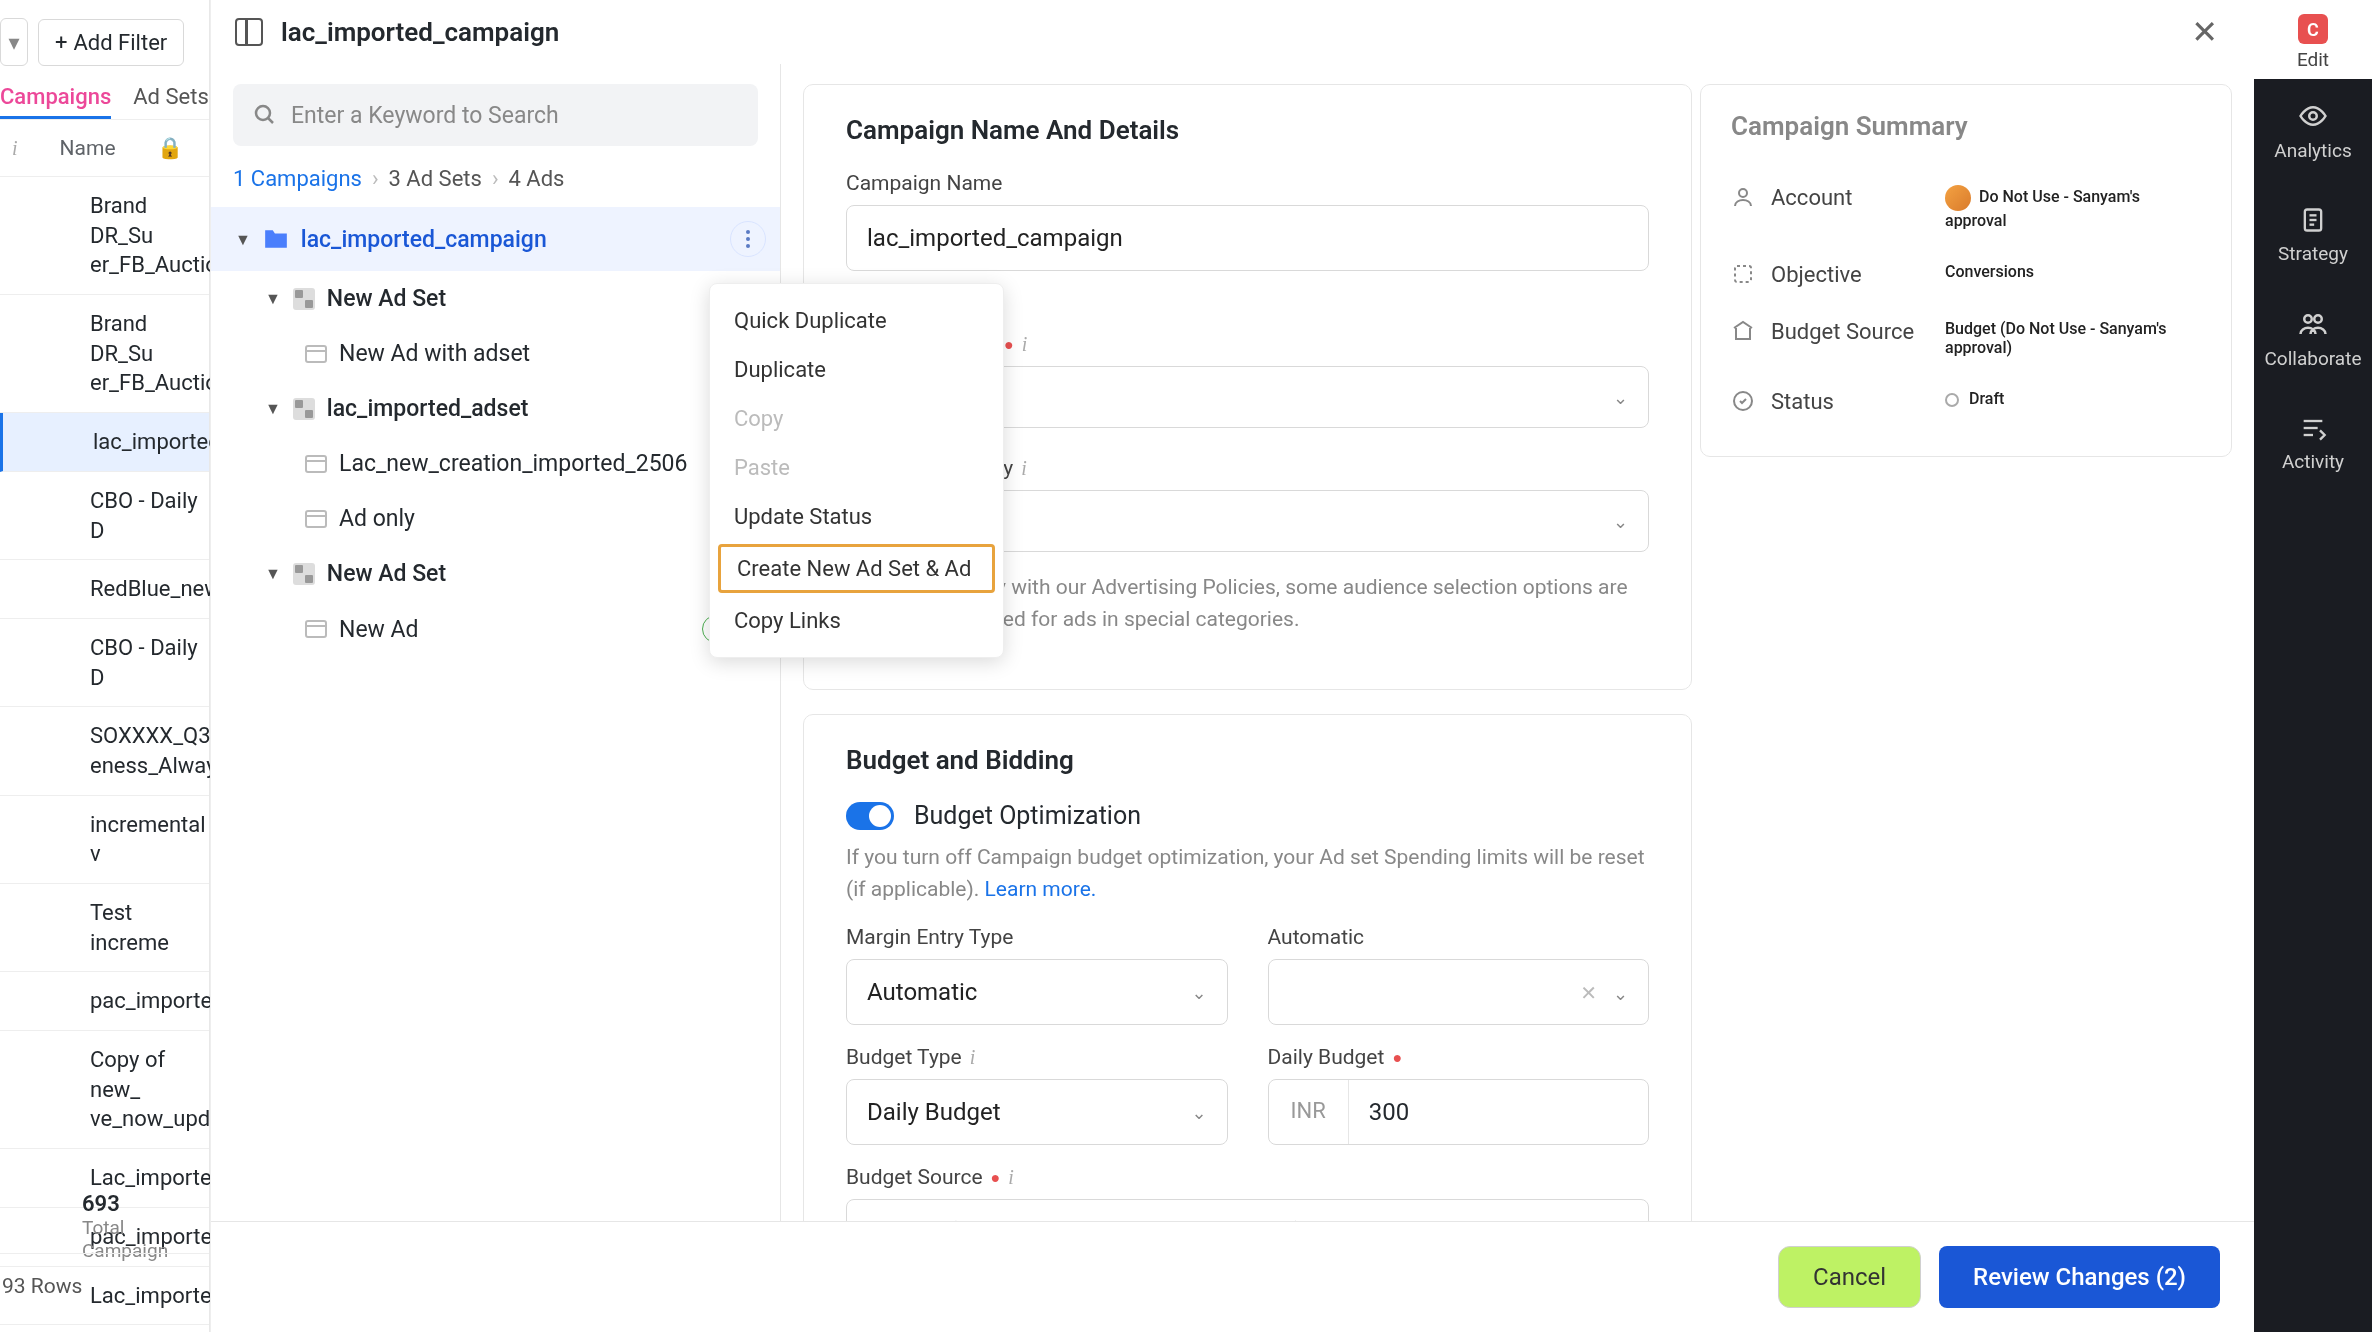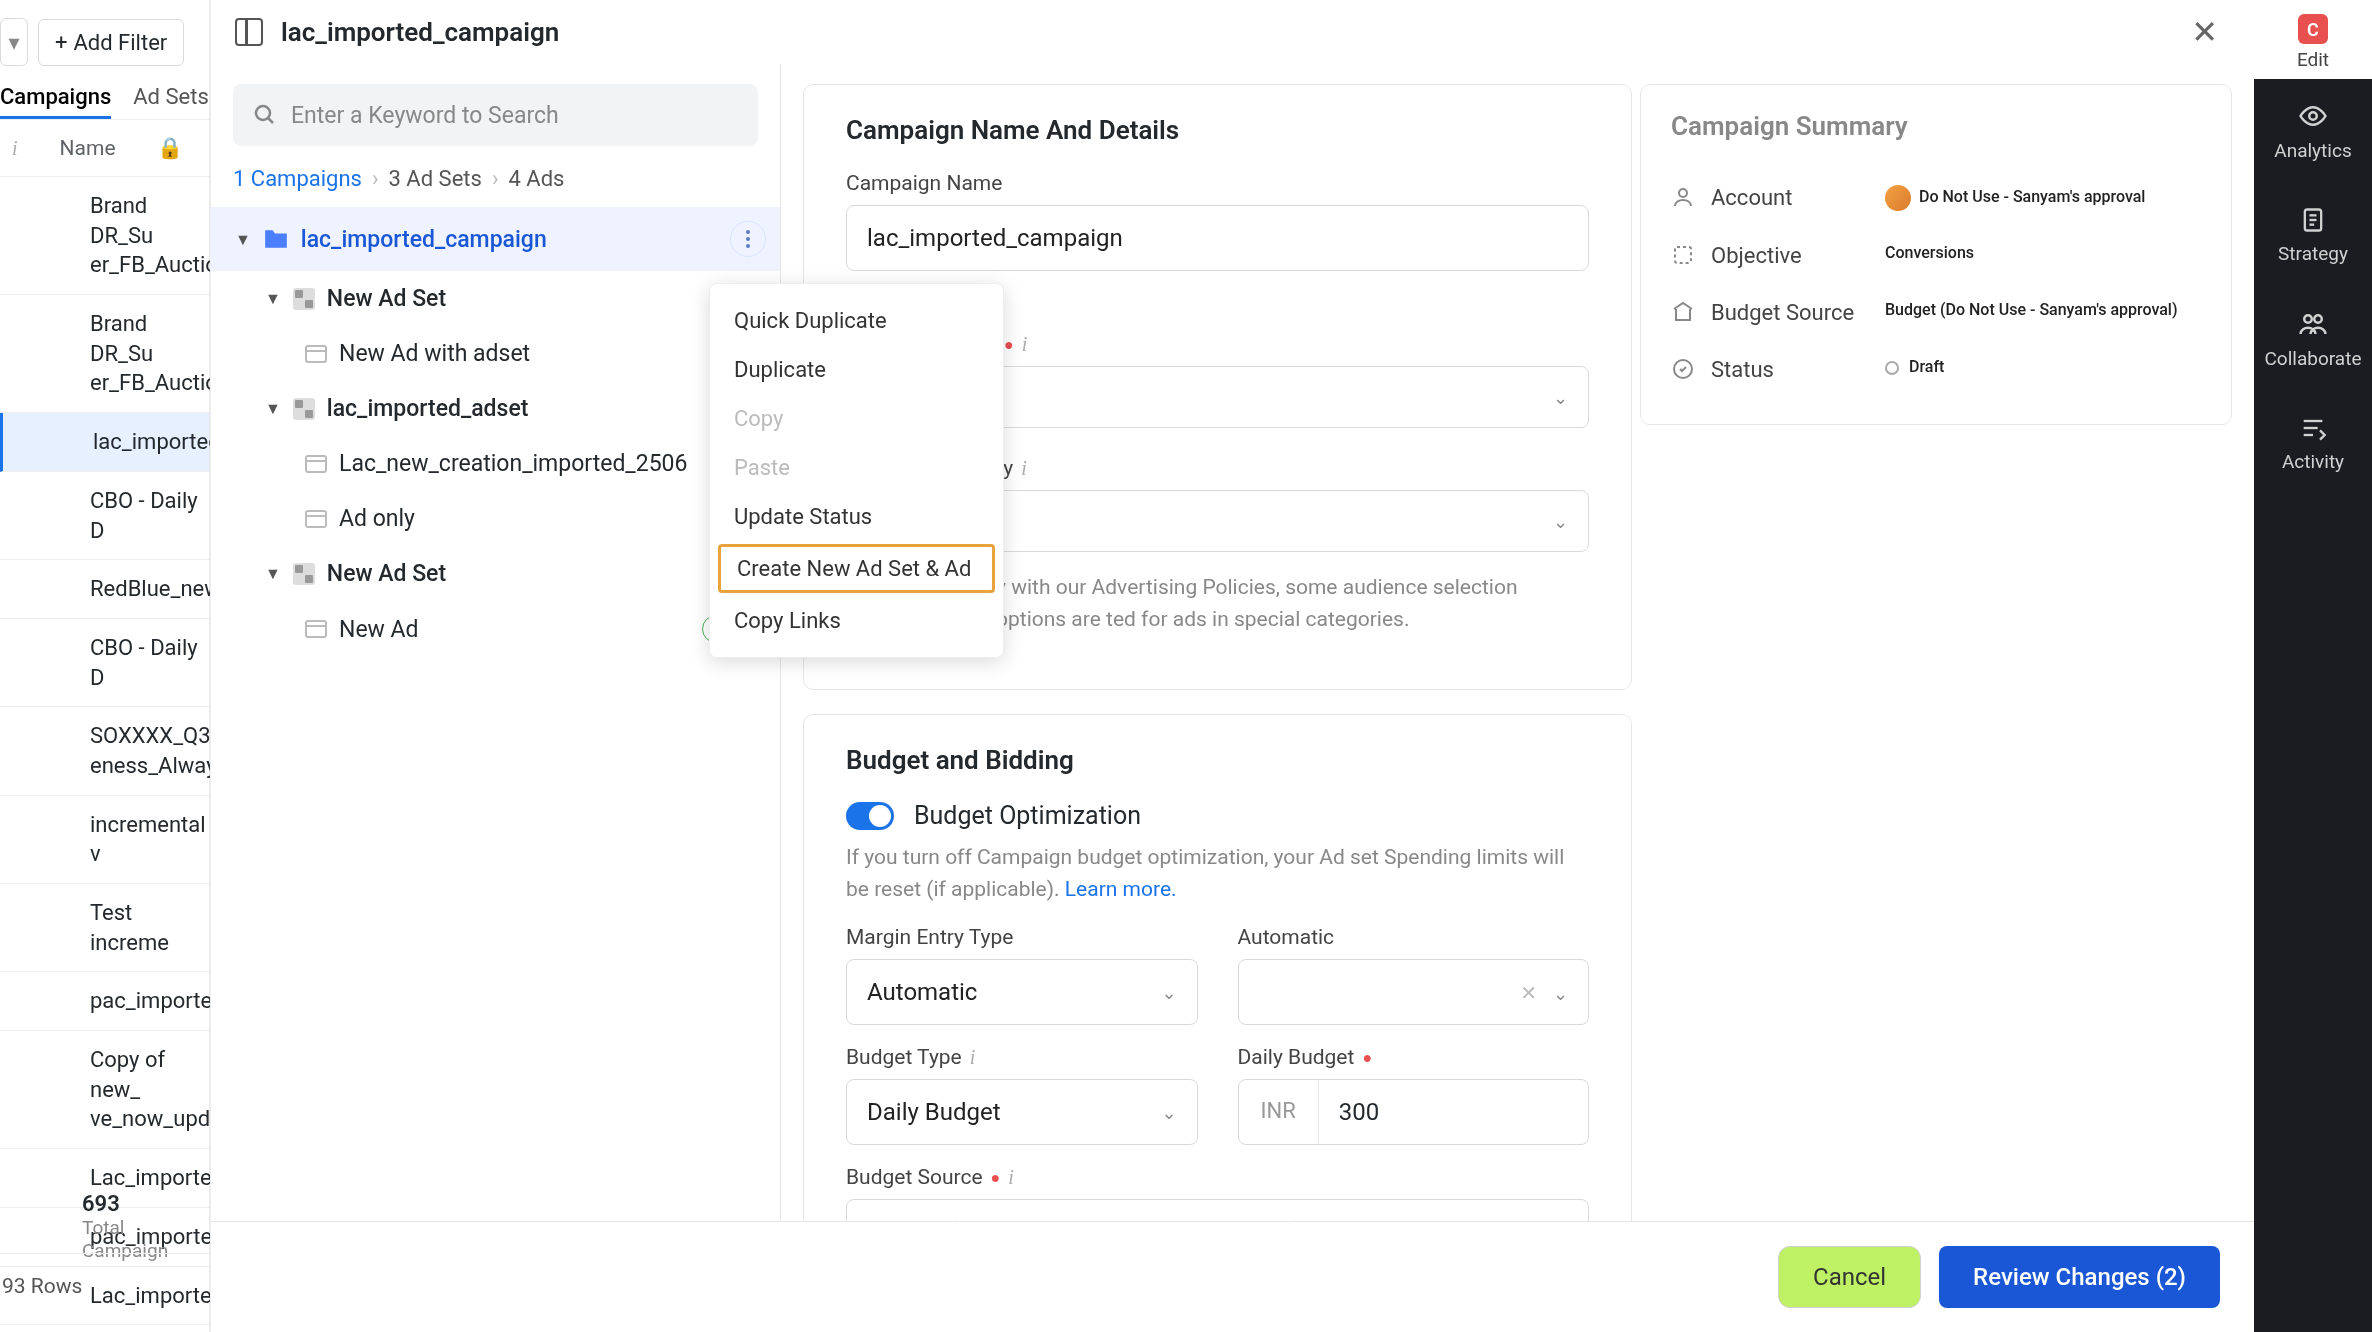--- a/index.html
+++ b/index.html
@@ -52,21 +52,21 @@
   align-items: center;
   gap: 6px;
 }
 .bg-left .tabs-row {
   display: flex;
   gap: 22px;
   padding-left: 0;
   font-size: 22px;
 }
 .bg-left .tab-active {
-  color: #000000;
+  color: #ec4899;
   border-bottom: 3px solid #1a73e8;
   font-weight: 500;
 }
 .bg-left .tab-other {
   color: #555;
   padding-bottom: 10px;
 }
 .bg-left .header-row {
   display: flex;
   align-items: center;
@@ -472,21 +472,21 @@
 }
 
 .x-clear {
   color: #bbb;
   margin-right: 10px;
   font-size: 20px;
 }
 
 
 .summary-panel {
-  width: 592px;
+  width: 532px;
   border: 1px solid #e6e6e6;
   border-radius: 10px;
   padding: 26px 30px;
   align-self: flex-start;
 }
 .summary-title {
   font-size: 26px;
   font-weight: 600;
   color: #888;
   margin-bottom: 28px;

